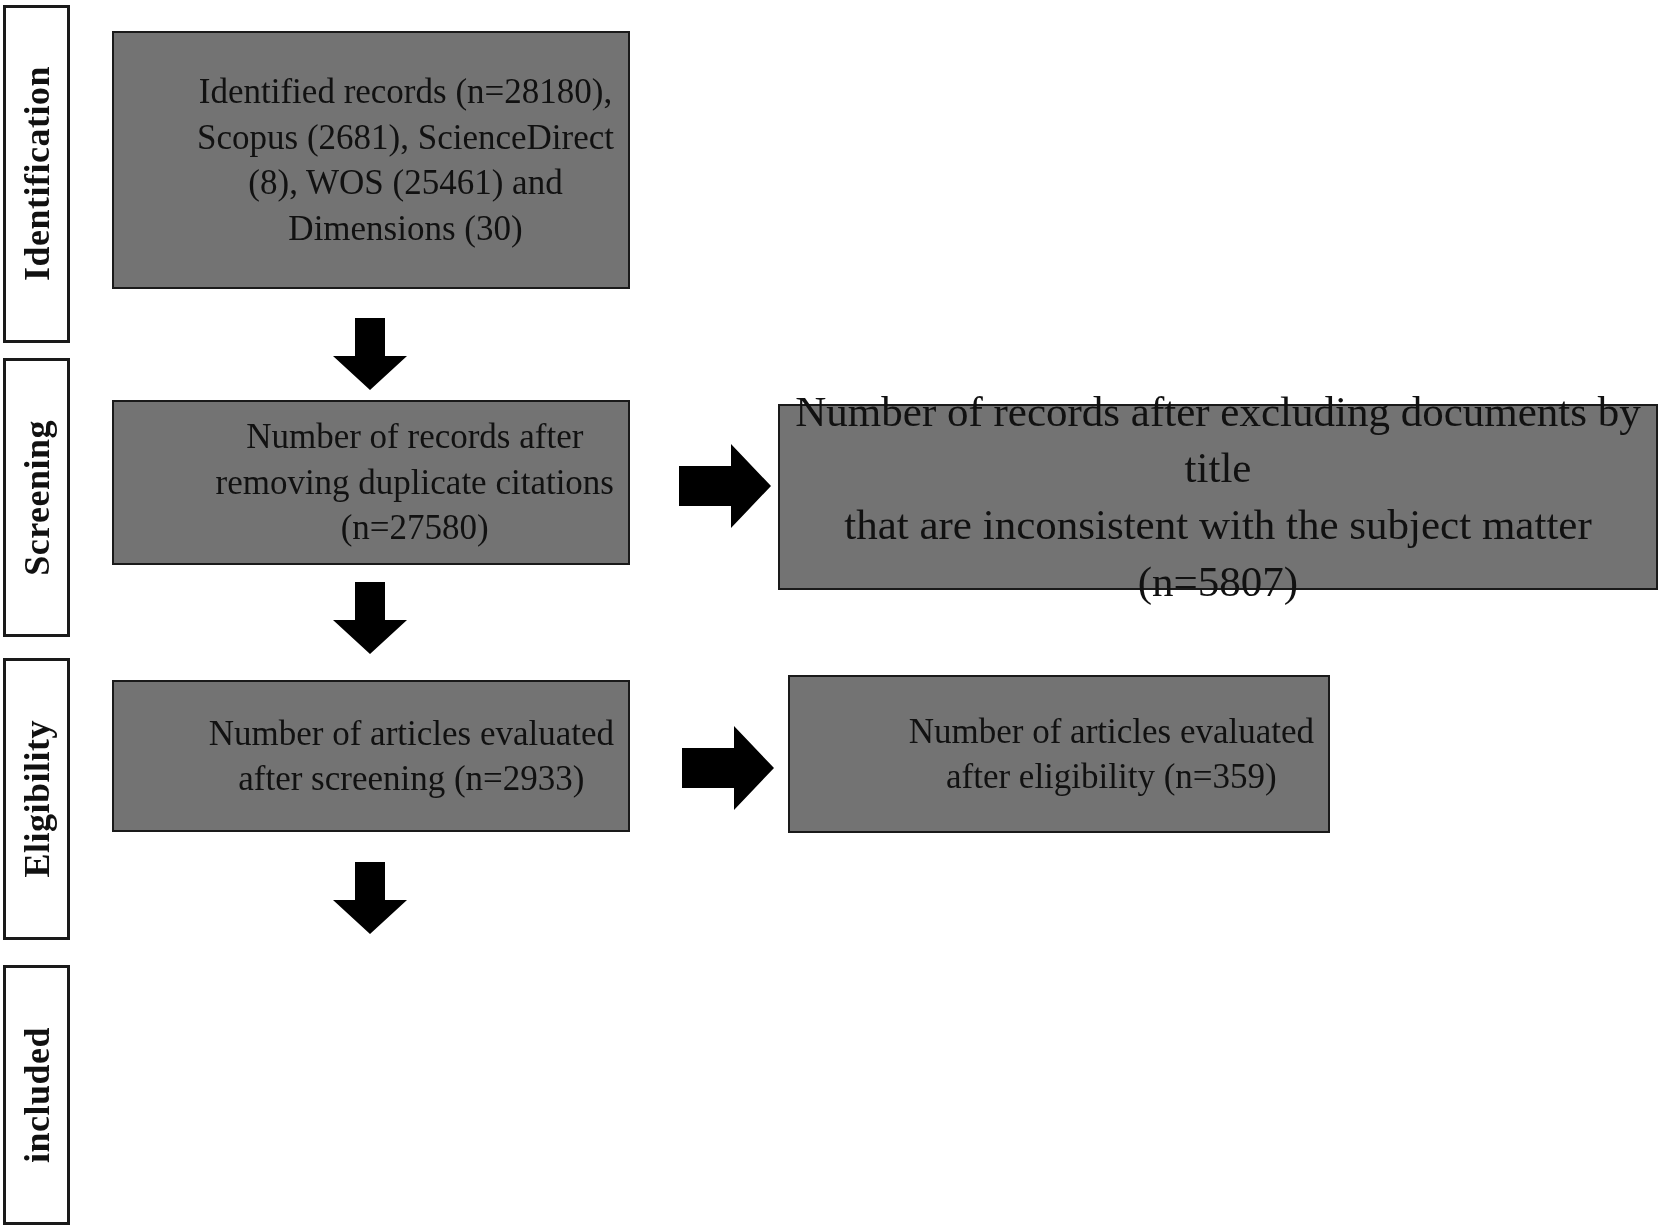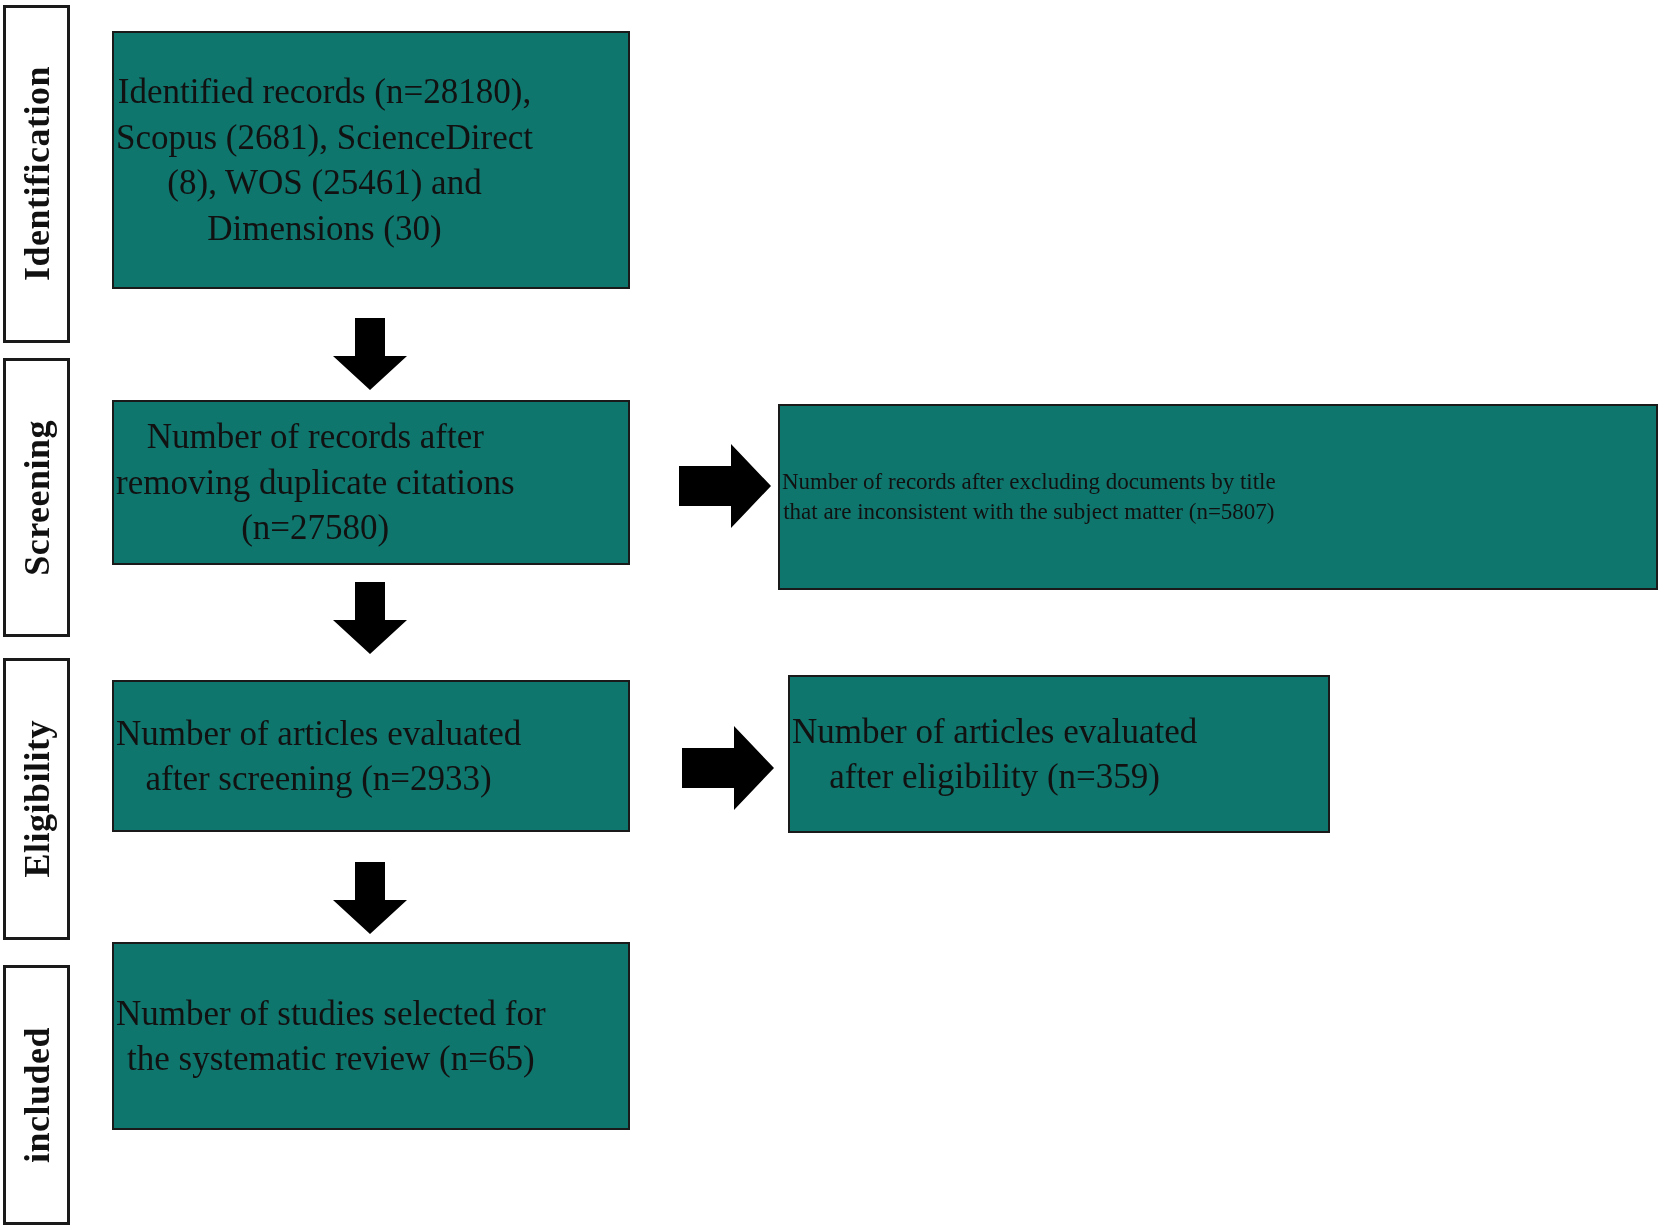--- a/index.html
+++ b/index.html
@@ -36,36 +36,36 @@
     color: #111111;
     letter-spacing: 0.5px;
     white-space: nowrap;
   }
 
   
   .flow-box {
     position: absolute;
     box-sizing: border-box;
     border: 2.5px solid #1a1a1a;
-    background: #0f766e;
+    background: #737373;
     display: flex;
     align-items: center;
-    justify-content: flex-start;
-    padding: 4px 2px;
+    justify-content: flex-end;
+    padding: 4px 14px;
   }
   .flow-box .btext {
     font-family: "Liberation Serif", "DejaVu Serif", serif;
     font-size: 35px;
     line-height: 1.30;
     color: #111111;
     text-align: center;
     white-space: pre-line;
   }
   .flow-box.wide .btext {
-    font-size: 23px;
+    font-size: 43px;
     line-height: 1.32;
   }
 
   
   .arrow {
     position: absolute;
   }
   .arrow svg {
     display: block;
     width: 100%;
@@ -144,18 +144,14 @@
     <span class="btext">Number of articles evaluated
 after eligibility (n=359)</span>
   </div>
 
   <div class="arrow" style="left:325px; top:862px; width:90px; height:72px;">
     <svg viewBox="0 0 90 72" preserveAspectRatio="none" aria-hidden="true">
       <polygon points="30,0 60,0 60,38 82,38 45,72 8,38 30,38" fill="#000000"></polygon>
     </svg>
   </div>
 
-  <div class="flow-box" style="left:112px; top:942px; width:518px; height:188px;">
-    <span class="btext">Number of studies selected for
-the systematic review (n=65)</span>
-  </div>
 
 </div>
 
 </body></html>

